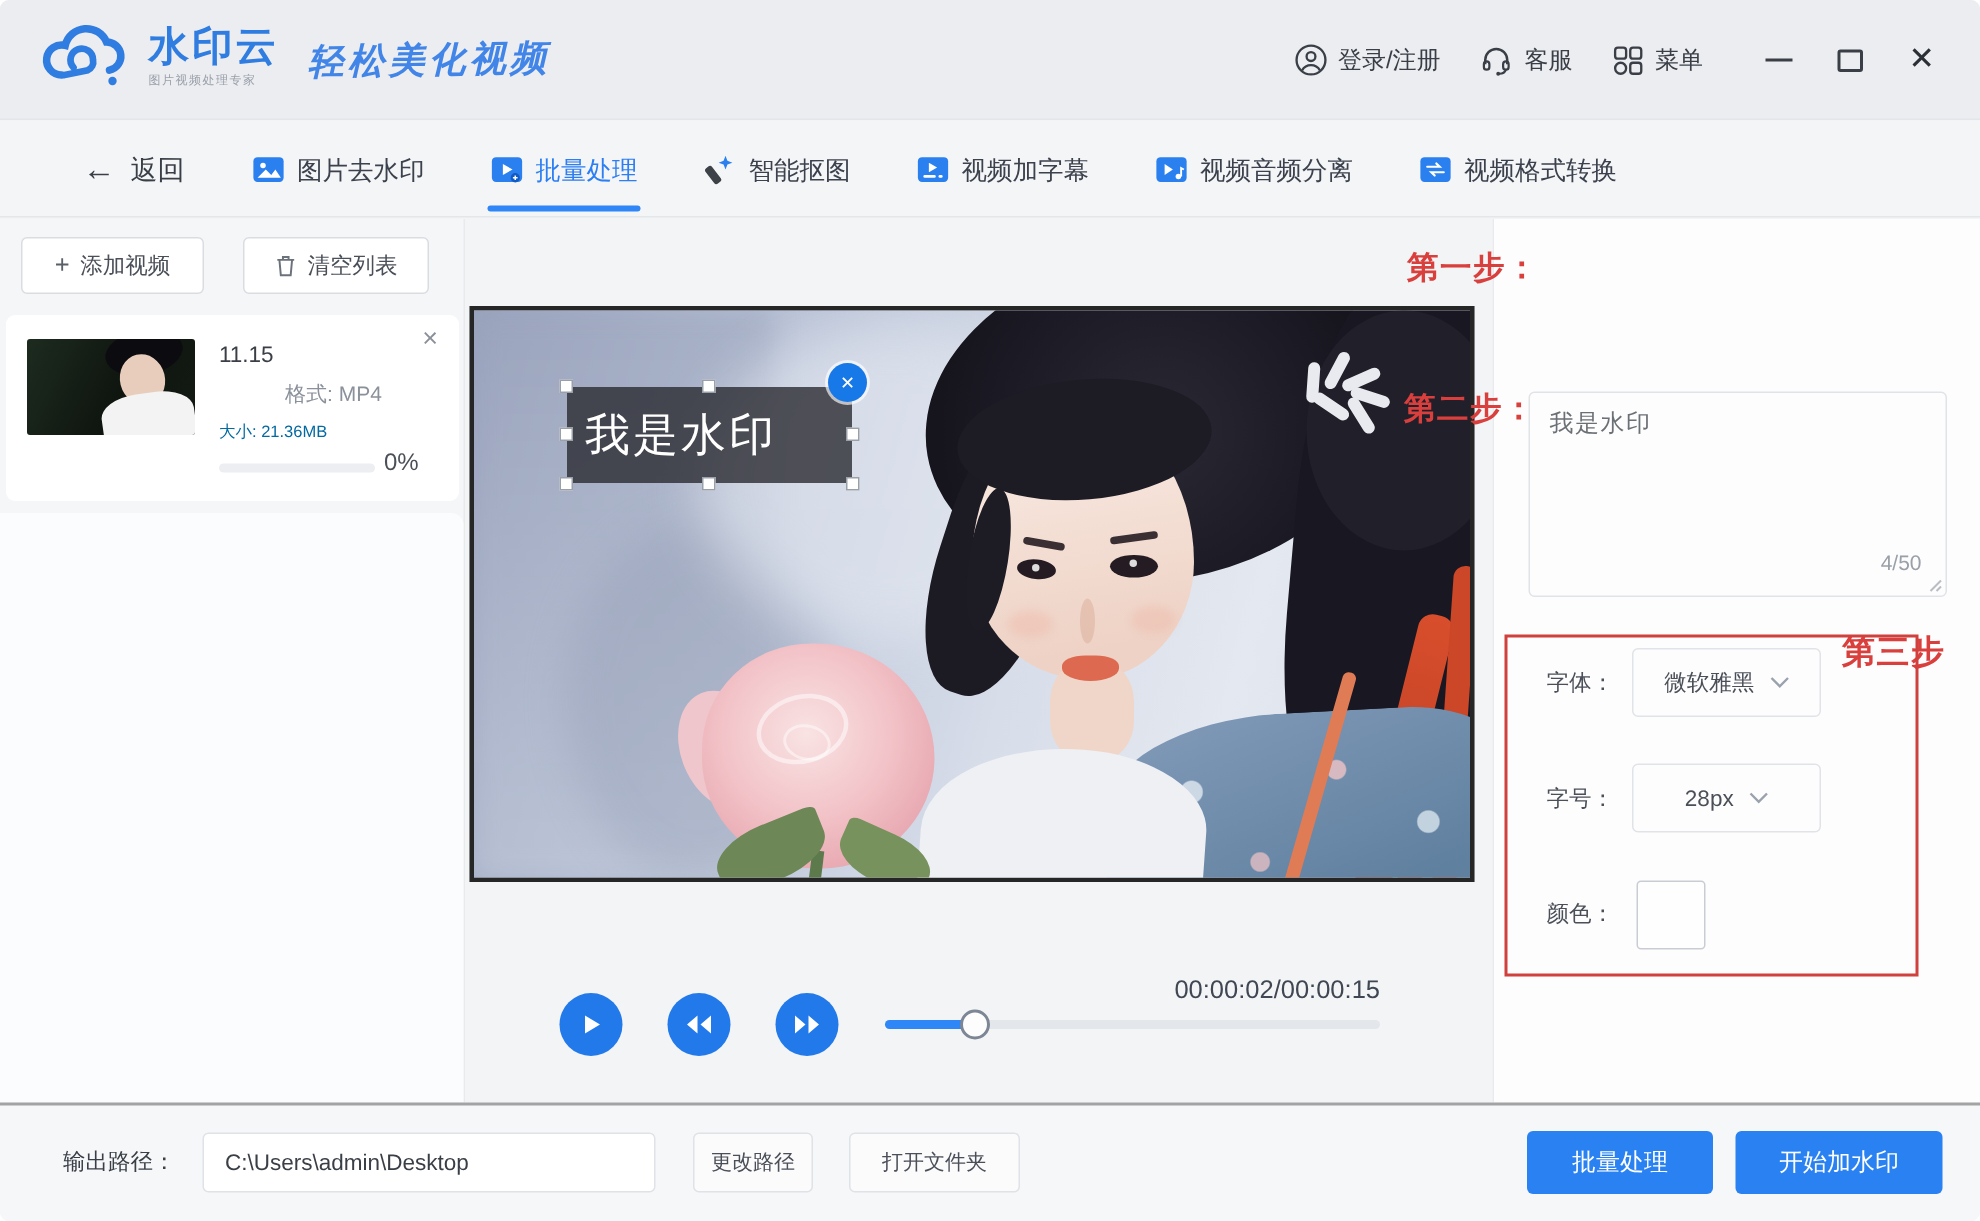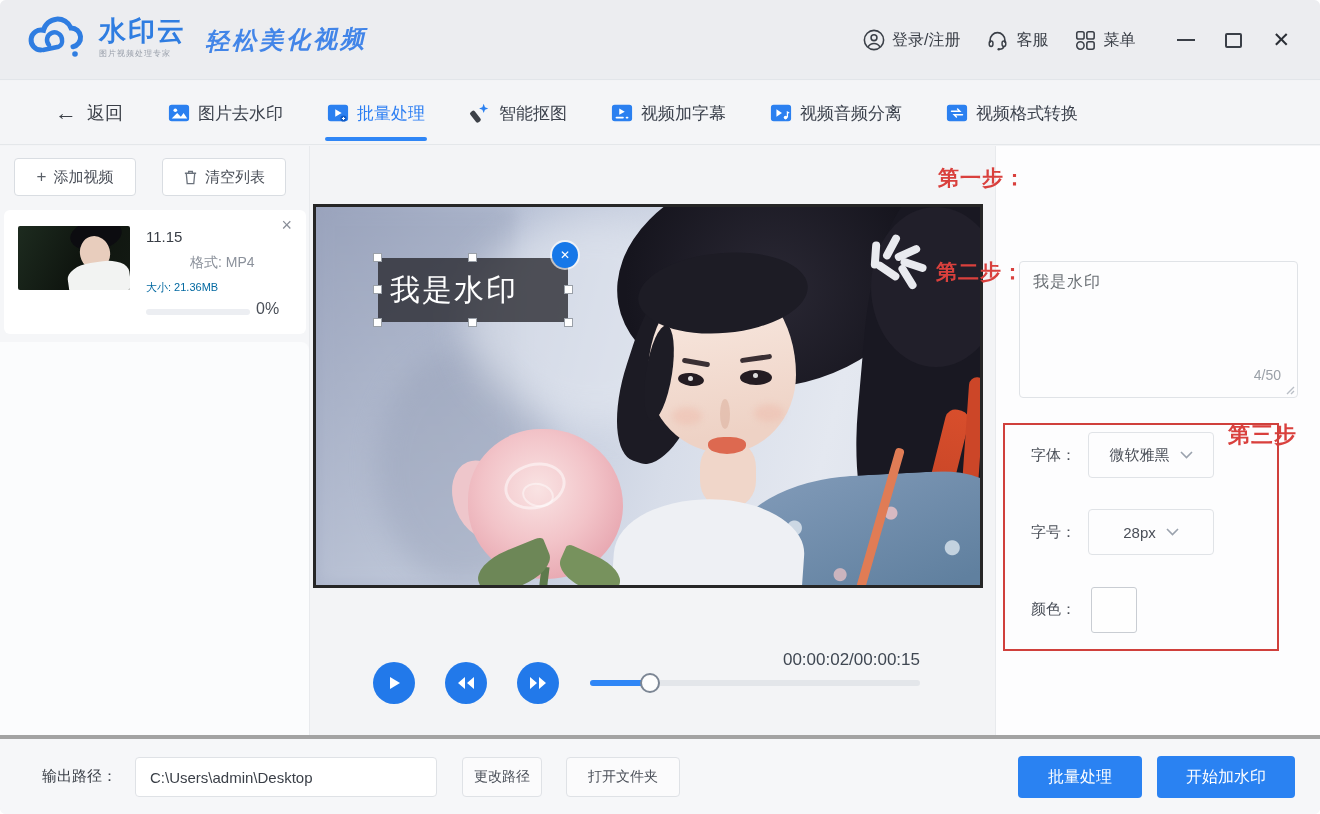--- a/index.html
+++ b/index.html
@@ -141,21 +141,21 @@
   .swatch { position:absolute; left:95px; top:441px; width:46px; height:46px; background:#fefefe; border:1px solid #c9cdd3; border-radius:3px; cursor:pointer; }
 
   
   .anno { position:absolute; font-size:21px; font-weight:bold; color:#d9403d; letter-spacing:1px; pointer-events:none; }
   .anno-step1 { left:938px; top:164px; }
   .anno-step2 { left:936px; top:258px; }
   .anno-step3 { left:1228px; top:420px; font-size:22px; }
   .anno-rect { position:absolute; left:1003px; top:423px; width:276px; height:228px; border:2px solid #d0403c; pointer-events:none; }
 
   
-  .footer { position:absolute; left:0; top:735px; width:1320px; height:79px; background:#f6f7f9; border-top:4px solid #a3a3a3; }
+  .footer { position:absolute; left:0; top:735px; width:1320px; height:79px; background:#f6f7f9; border-top:2px solid #a3a3a3; }
   .out-label { position:absolute; left:42px; top:28px; font-size:15px; color:#3a3f47; }
   .out-input { position:absolute; left:135px; top:18px; width:302px; height:40px; background:#ffffff; border:1px solid #dfe2e6; border-radius:4px; font-size:15px; color:#3a3f47; padding:0 14px; font-family:"Liberation Sans","DejaVu Sans",sans-serif; }
   .gbtn { position:absolute; top:18px; height:40px; background:#fbfbfc; border:1px solid #dfe2e6; border-radius:4px; font-size:14px; color:#4a4f58; display:flex; align-items:center; justify-content:center; cursor:pointer; }
   .gbtn-change { left:462px; width:80px; }
   .gbtn-open { left:566px; width:114px; }
   .bbtn { position:absolute; top:17px; height:42px; background:#2a82f2; border-radius:4px; font-size:16px; color:#ffffff; display:flex; align-items:center; justify-content:center; cursor:pointer; }
   .bbtn-batch { left:1018px; width:124px; }
   .bbtn-start { left:1157px; width:138px; }
 </style>
 </head>

